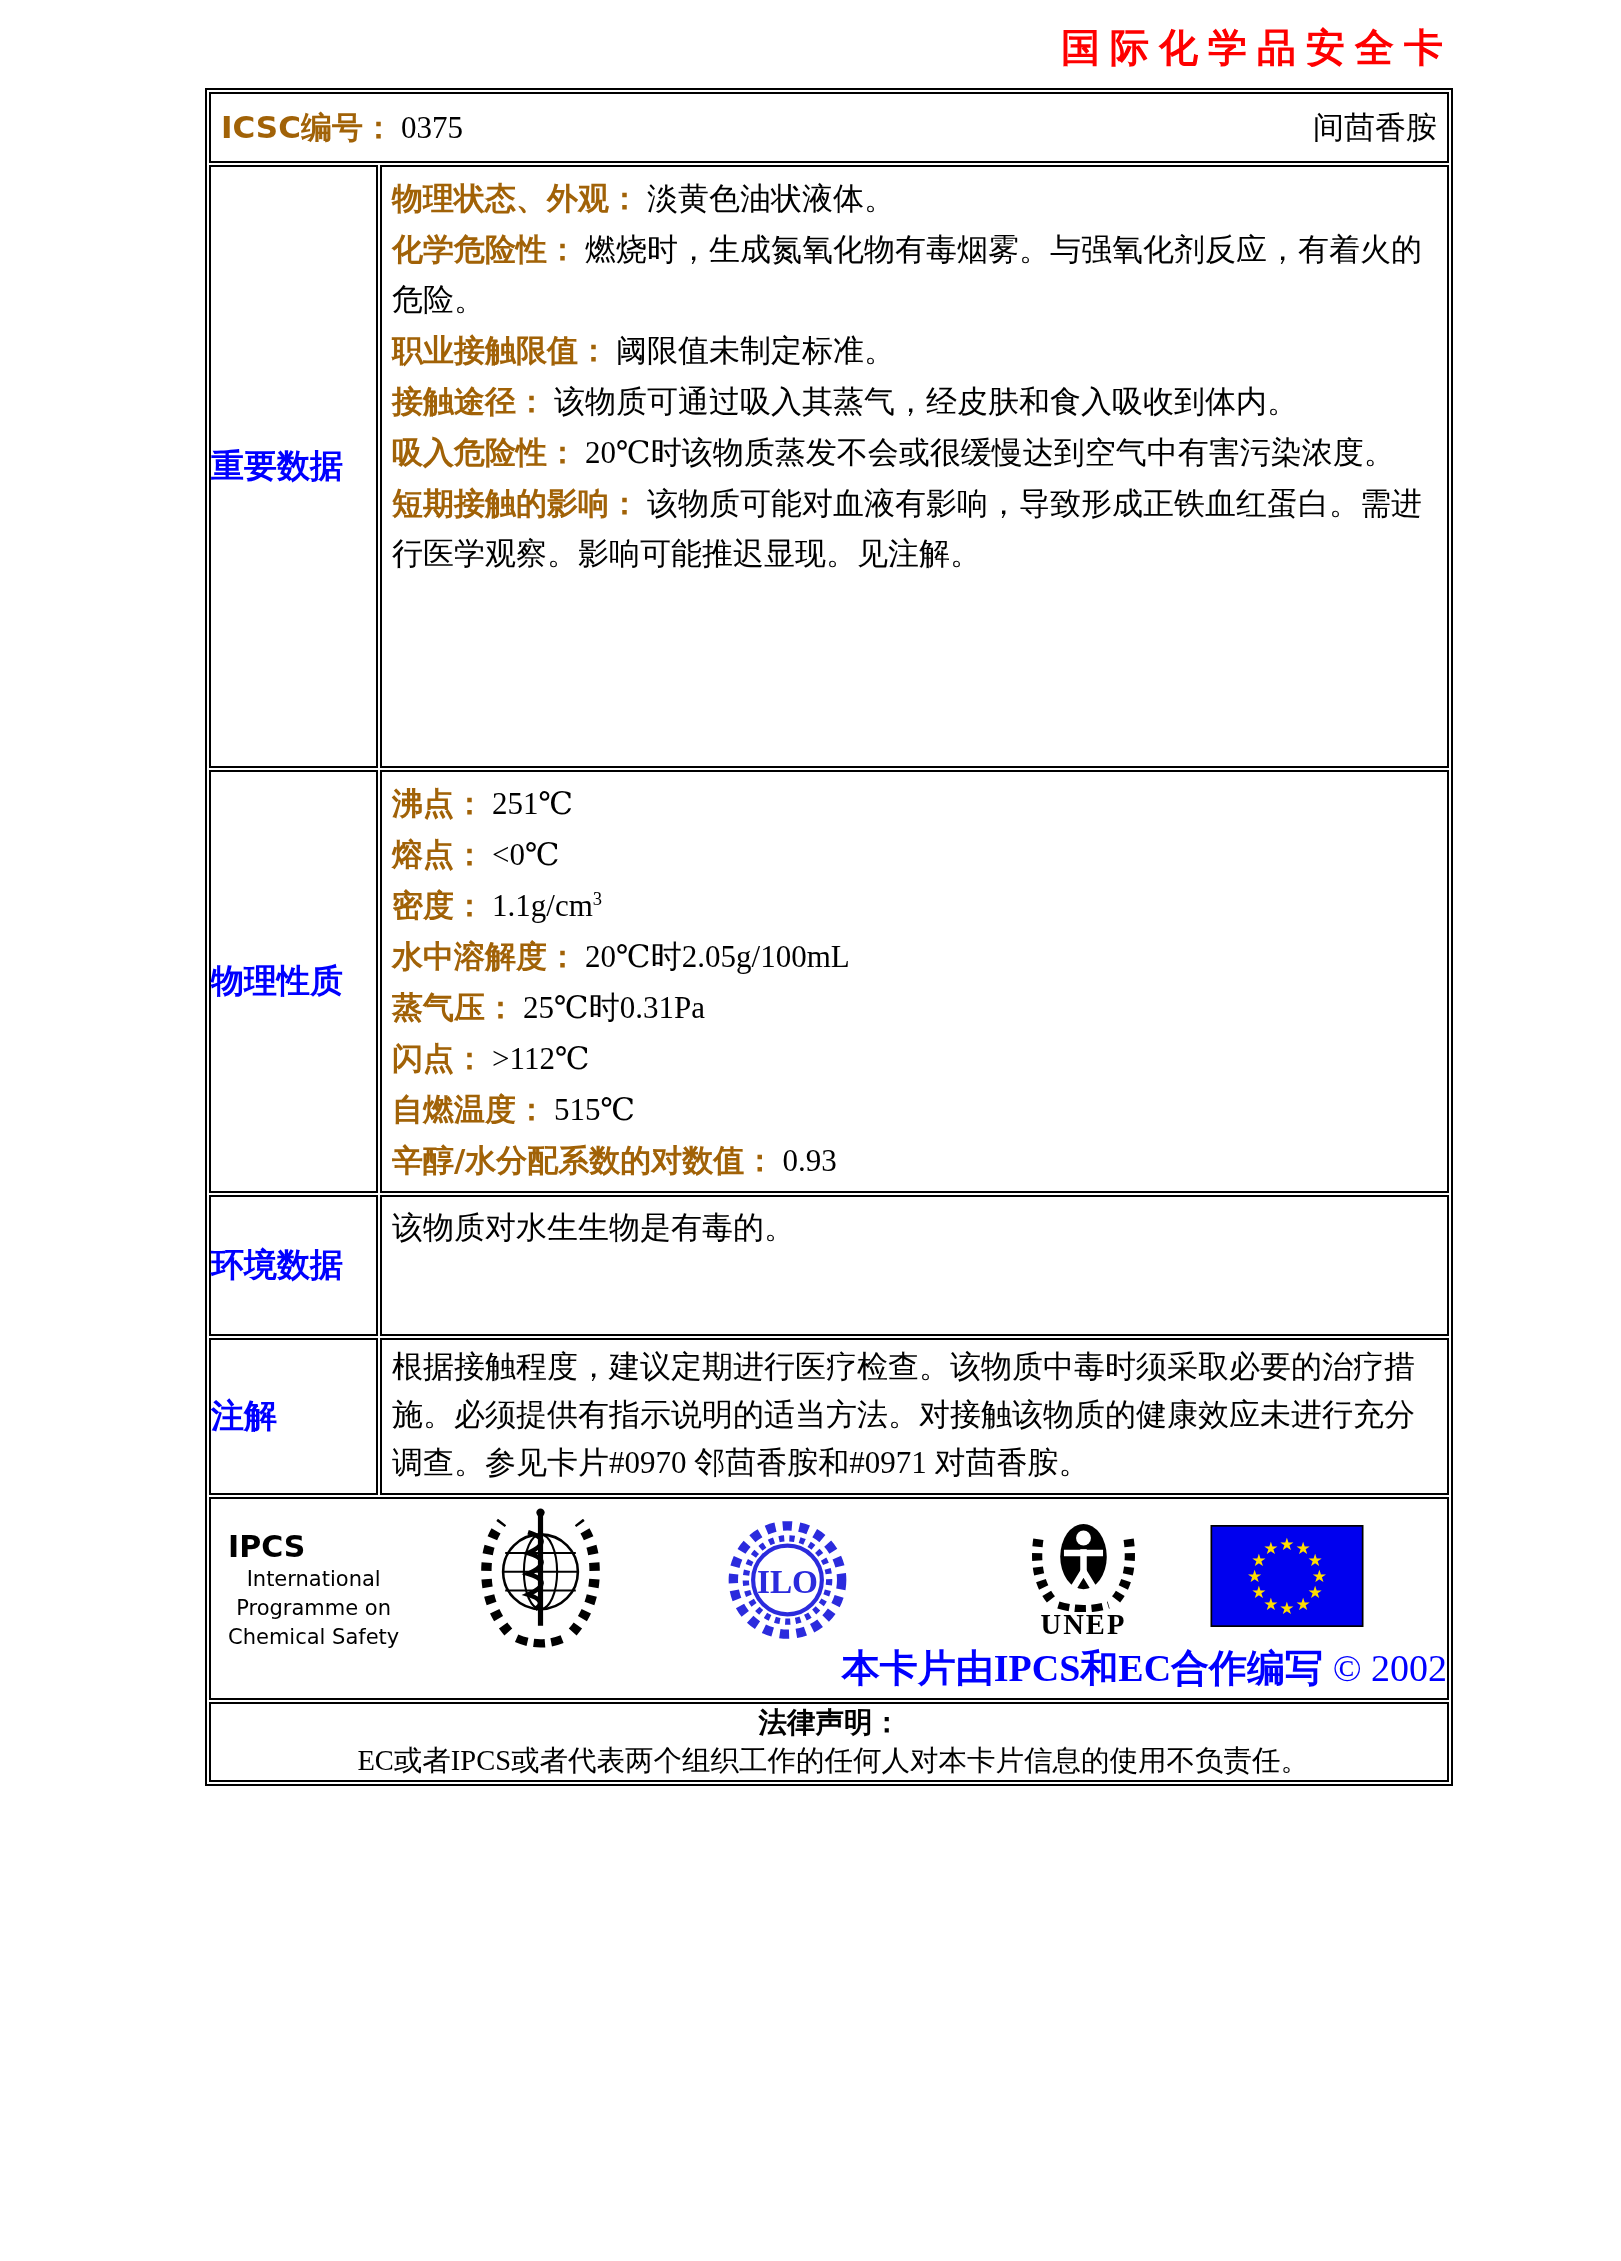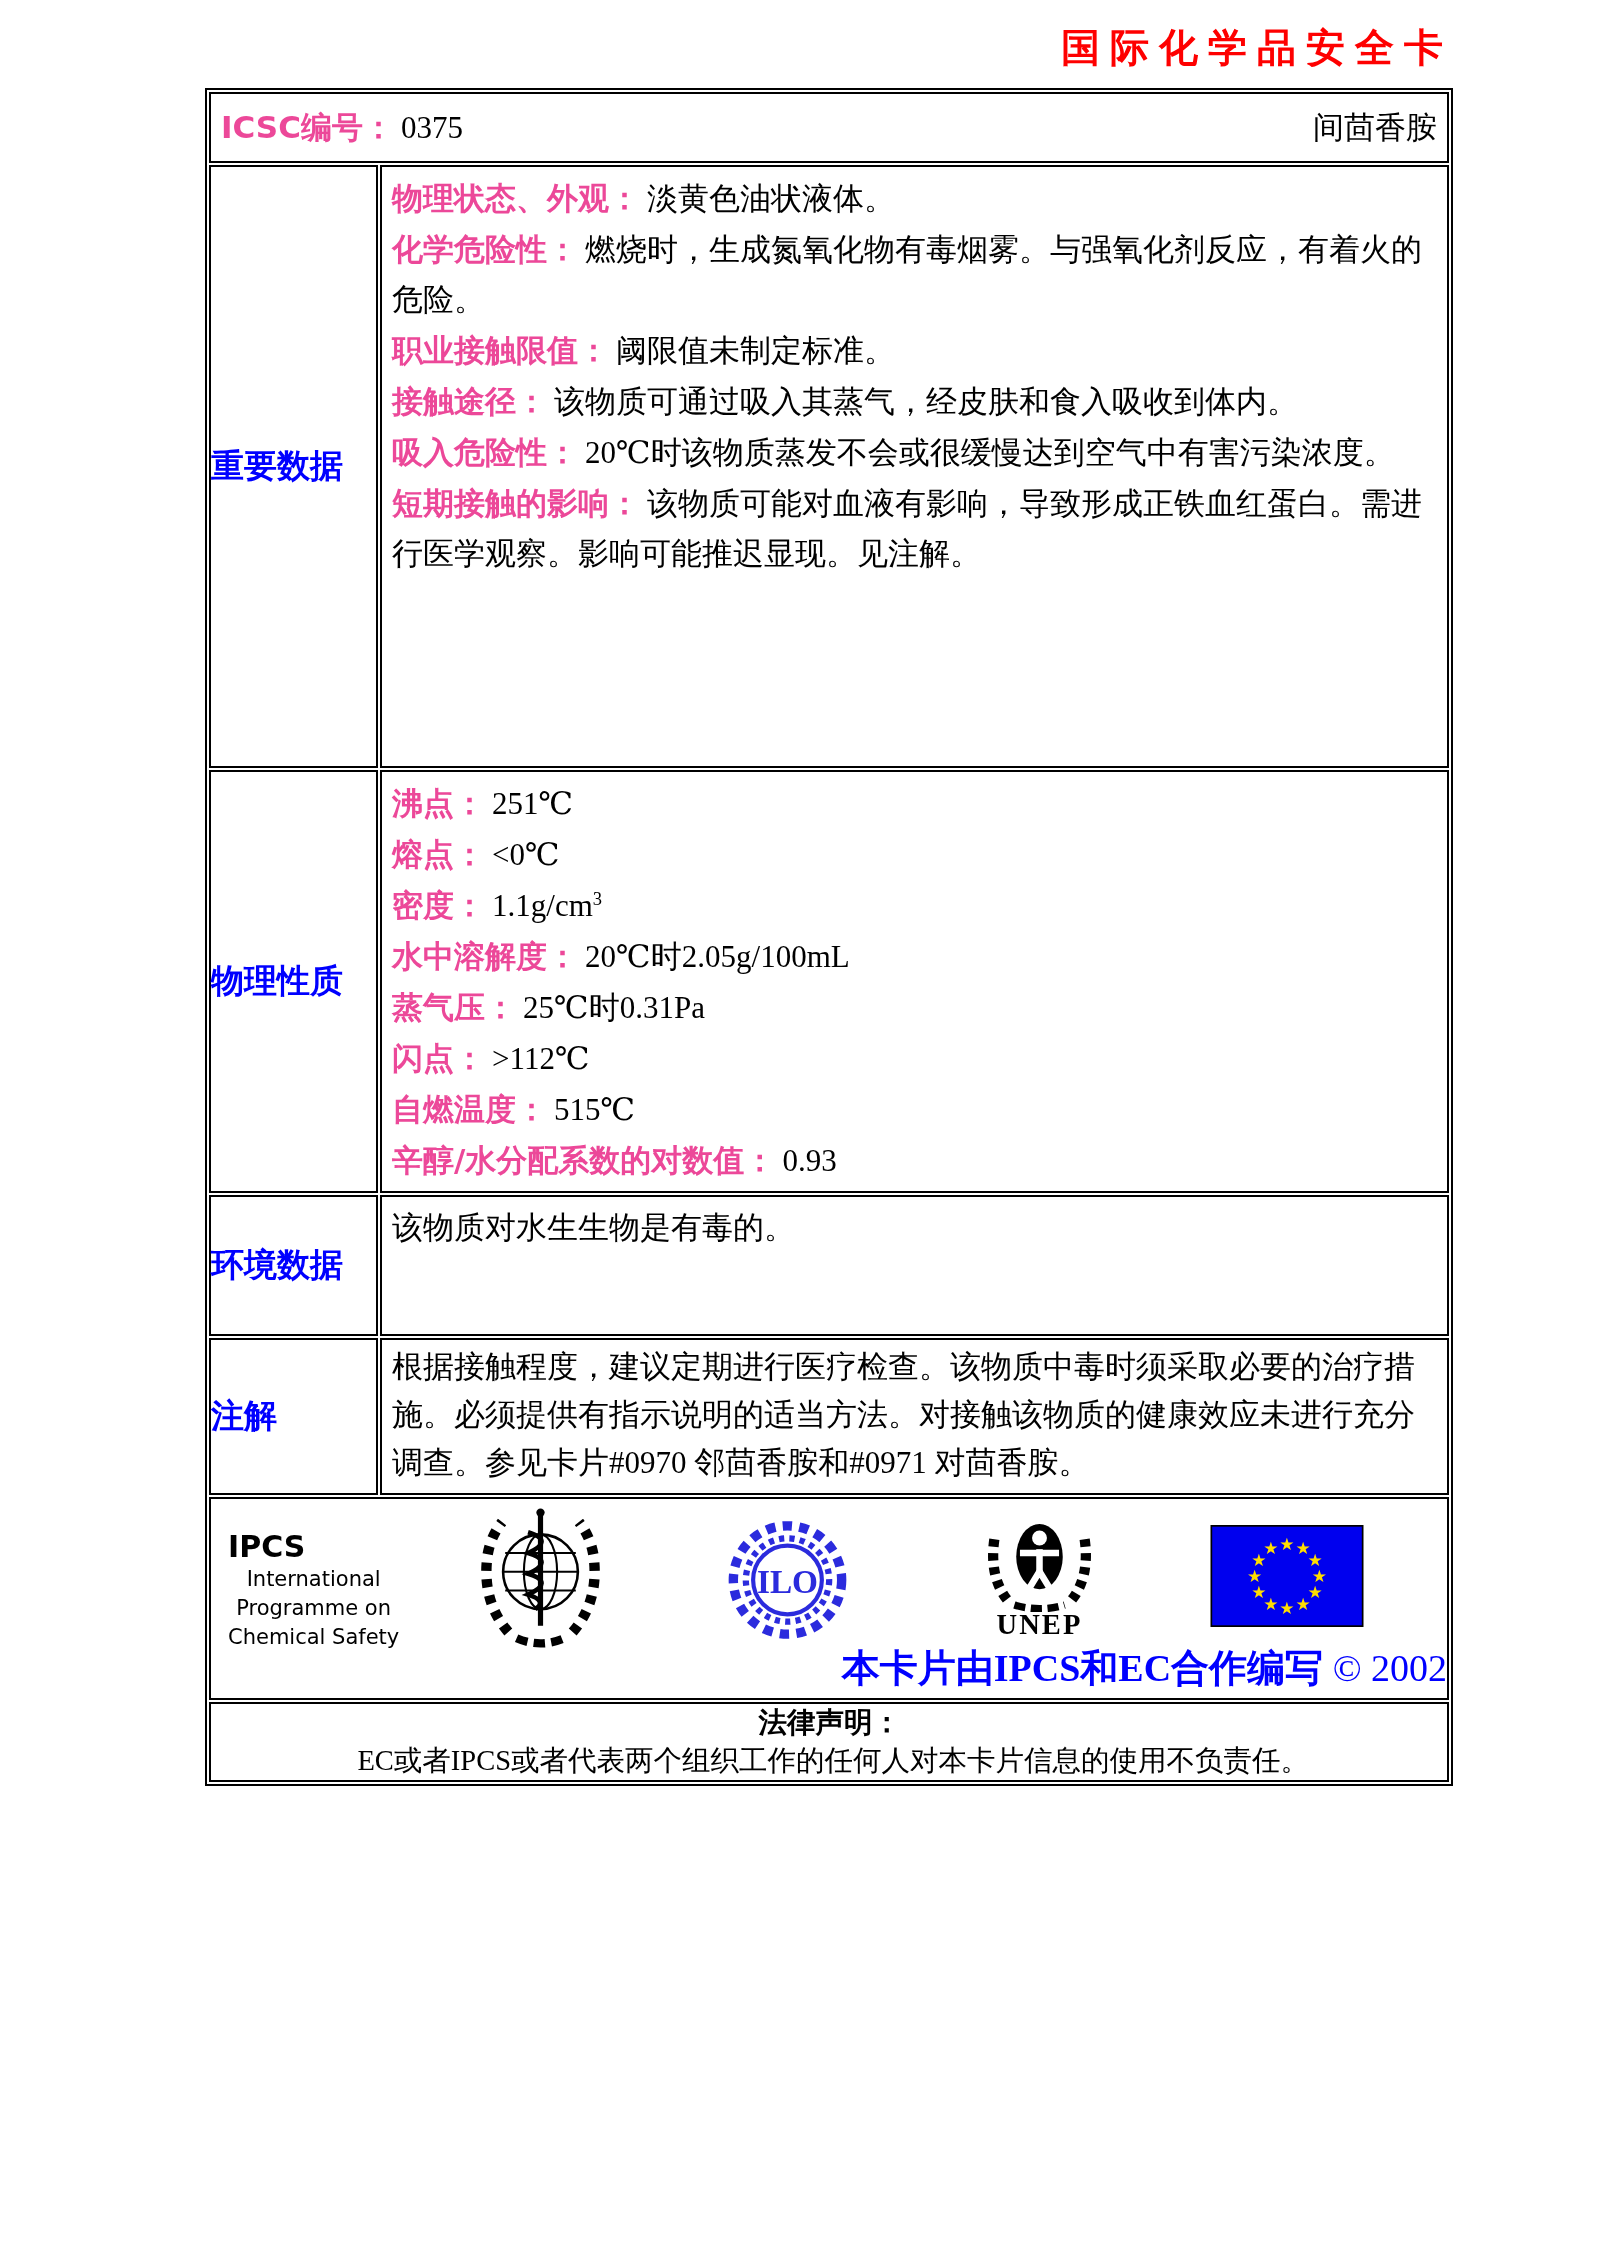--- a/index.html
+++ b/index.html
@@ -26,39 +26,39 @@
   td.label-cell {
     text-align:left; vertical-align:middle;
     font-family:"DejaVu Sans","Liberation Sans",sans-serif;
     font-weight:bold; font-size:33px; color:#0000ff;
   }
   td.content-cell { padding:5.7px 20px 5.7px 10px; font-size:31px; line-height:50px; }
   td.header-cell { height:71px; vertical-align:middle; padding:0 10px; }
   .header-flex { display:flex; justify-content:space-between; align-items:center; font-size:31px; }
   .inline-label {
     font-family:"DejaVu Sans","Liberation Sans",sans-serif;
-    font-weight:bold; color:#ec4899; margin-right:7.1px;
+    font-weight:bold; color:#a16207; margin-right:7.1px;
   }
   .black-bold-label {
     font-family:"DejaVu Sans","Liberation Sans",sans-serif;
     font-weight:bold; color:#000; margin-right:7.1px;
   }
   .value { color:#000; }
   .phys-line { line-height:51px; white-space:nowrap; }
   sup.unit-sup { font-size:18.5px; vertical-align:super; line-height:0; }
   td.logos-cell { height:199px; padding:0; }
   .logos-wrap { position:relative; width:100%; height:199px; }
   .ipcs-block {
     position:absolute; left:17px; top:30px;
     font-family:"DejaVu Sans","Liberation Sans",sans-serif; color:#000;
   }
   .ipcs-abbr { font-weight:bold; font-size:30px; line-height:36px; }
   .ipcs-line { font-size:21px; line-height:29px;text-align:center; }
   .logo-svg { position:absolute; }
-  .unep-block { position:absolute; left:761px; top:5.7px; width:135px; text-align:center; }
+  .unep-block { position:absolute; left:805px; top:5.7px; width:135px; text-align:center; }
   .unep-text {
     font-family:"Liberation Serif","DejaVu Serif",serif;
     font-weight:bold; font-size:28.5px; letter-spacing:2.1px; margin-top:-4.3px;
   }
   .copyright {
     position:absolute; left:0; bottom:4.3px; width:100%;
     text-align:right; color:#0000ff; font-size:38px;
     font-family:"Liberation Serif","DejaVu Serif",serif;
   }
   .copyright .cr-main { font-weight:bold; }

